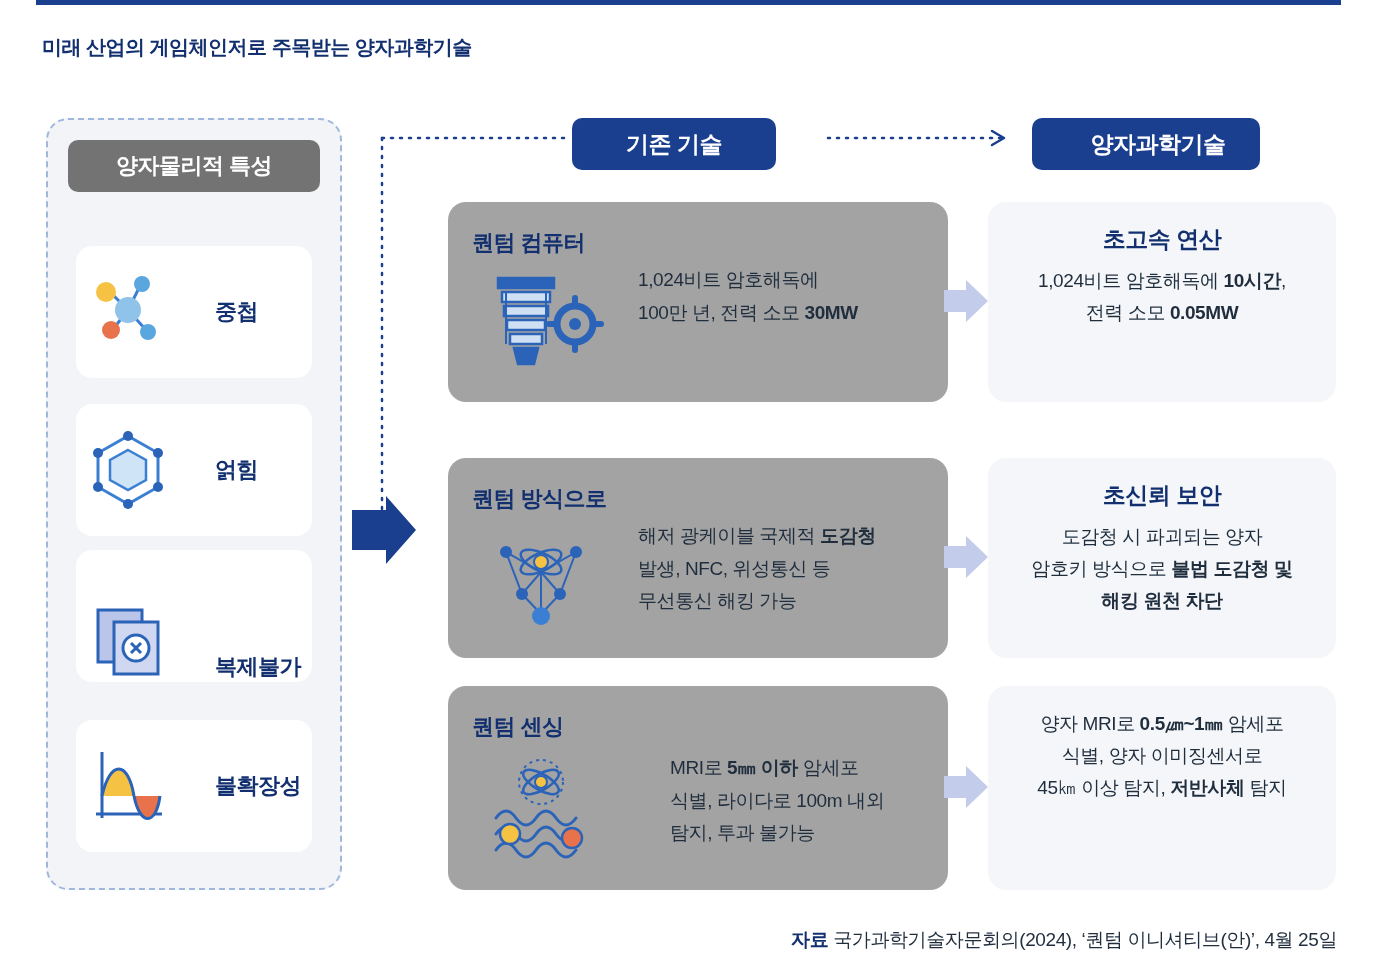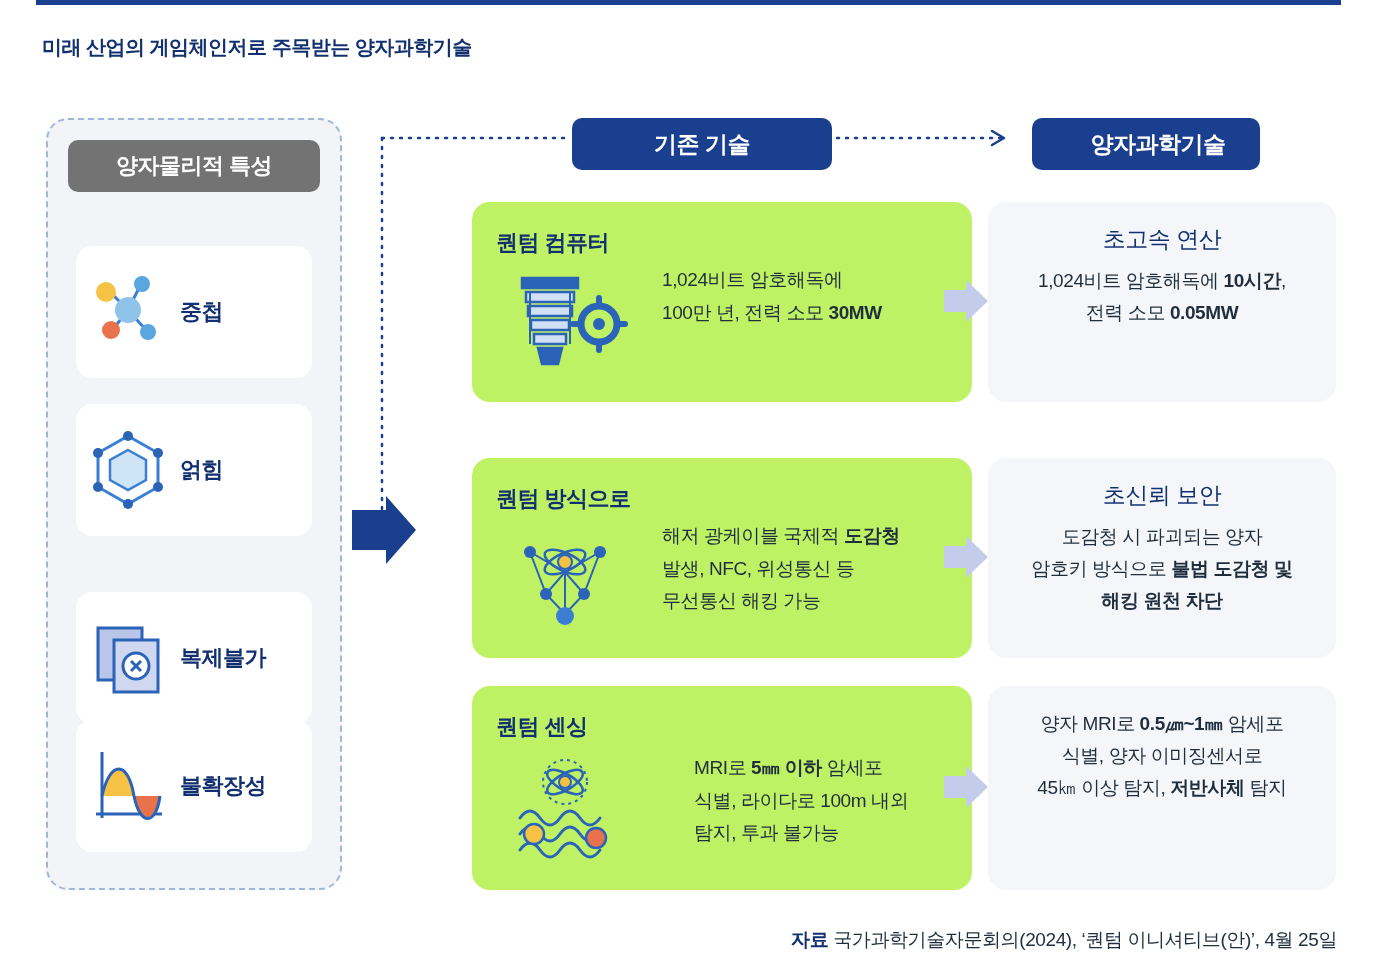--- a/index.html
+++ b/index.html
@@ -68,24 +68,25 @@
     width: 104px;
     display: flex;
     align-items: center;
     justify-content: center;
   }
   .prop-card .lbl {
     font-size: 22px;
     font-weight: bold;
     color: #12306f;
     letter-spacing: -0.5px;
+    margin-left: 35px;
   }
   #prop0 { top: 246px; }
   #prop1 { top: 404px; }
-  #prop2 { top: 592px; }
+  #prop2 { top: 550px; align-items: flex-end; }
   #prop3 { top: 720px; }
 
   
   .big-arrow {
     position: absolute;
     left: 352px; top: 494px;
     width: 64px; height: 72px;
   }
 
   
@@ -95,37 +96,37 @@
     background: #1b3f8f;
     color: #fff;
     border-radius: 10px;
     font-size: 23px;
     font-weight: bold;
     display: flex;
     align-items: center;
     justify-content: center;
     letter-spacing: -0.5px;
   }
-  #hdr-existing { left: 572px; top: 118px; width: 260px; }
+  #hdr-existing { left: 572px; top: 118px; width: 204px; }
   #hdr-quantum  { left: 1032px; top: 118px; width: 204px; padding-left: 24px; }
 
   
   .dotted-path {
     position: absolute;
     left: 380px; top: 128px;
     width: 640px; height: 420px;
     pointer-events: none;
   }
 
   
   .mid-card {
     position: absolute;
-    left: 472px;
+    left: 448px;
     width: 500px;
-    background: #bef264;
+    background: #a3a3a3;
     border-radius: 18px;
   }
   #mid0 { top: 202px; height: 200px; }
   #mid1 { top: 458px; height: 200px; }
   #mid2 { top: 686px; height: 204px; }
 
   .mid-title {
     position: absolute;
     left: 24px; top: 26px;
     font-size: 22px;
@@ -160,21 +161,21 @@
     text-align: center;
     box-sizing: border-box;
     padding: 22px 18px 0 18px;
   }
   #right0 { top: 202px; height: 200px; }
   #right1 { top: 458px; height: 200px; }
   #right2 { top: 686px; height: 204px; }
 
   .right-title {
     font-size: 23px;
-    font-weight: normal;
+    font-weight: bold;
     color: #12306f;
     letter-spacing: -0.5px;
     margin-bottom: 10px;
   }
   .right-text {
     font-size: 19px;
     line-height: 1.68;
     color: #1f2d3d;
     letter-spacing: -0.4px;
   }

